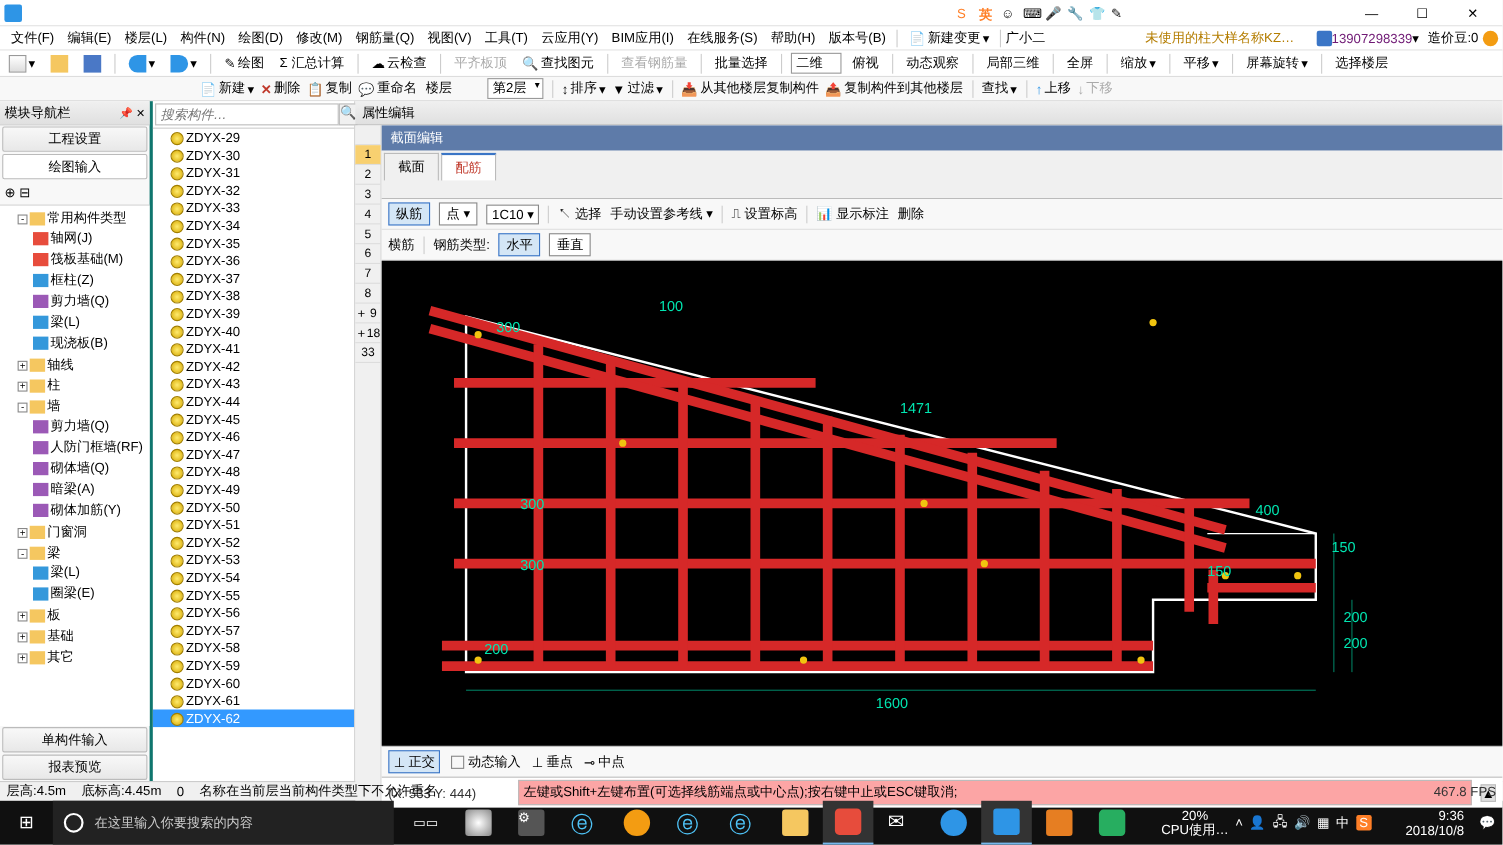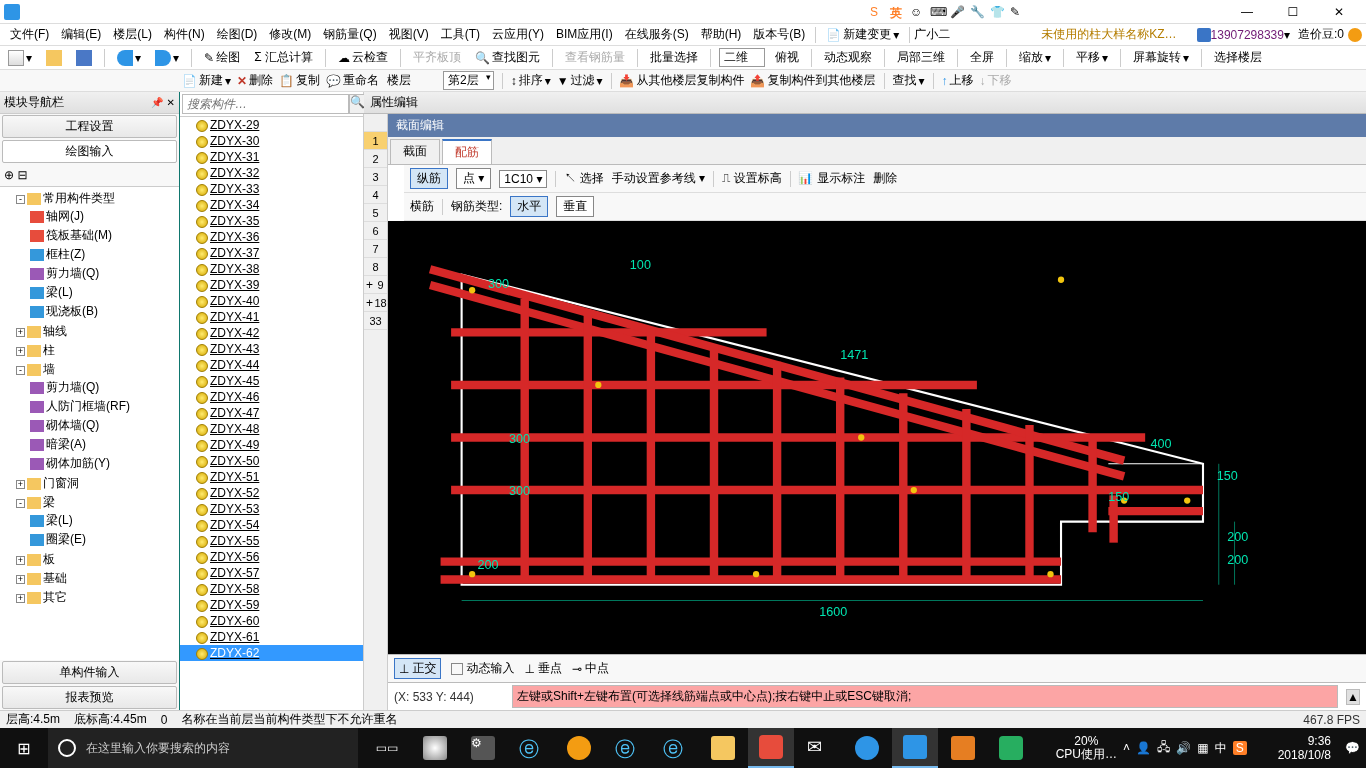--- a/index.html
+++ b/index.html
@@ -42,21 +42,21 @@
 .toolbar2 .dd { border: 1px solid #999; padding: 0 14px 0 4px; background: #fff; position: relative; margin-left: 24px; }
 .toolbar2 .dd::after { content: "▾"; position: absolute; right: 2px; font-size: 9px; }
 .toolbar2 .tbtn { display: flex; align-items: center; gap: 2px; cursor: pointer; }
 .toolbar2 .sep { width: 1px; height: 16px; background: #ccc; margin: 0 2px; }
 .ic-x { color: #c0392b; font-weight: bold; }
 .ic-up { color: #2e95e6; }
 .ic-down { color: #aaa; }
 
 
 .main { display: flex; height: 618px; }
-.leftpane { width: 180px; background: #f8f8f8; border-right: 1px solid #0f766e; display: flex; flex-direction: column; }
+.leftpane { width: 139px; background: #f8f8f8; border-right: 3px solid #0f766e; display: flex; flex-direction: column; }
 .panehdr { background: linear-gradient(#f0f0f0,#e0e0e0); padding: 2px 4px; border-bottom: 1px solid #ccc; display: flex; align-items: center; }
 .panehdr .pin { margin-left: auto; font-size: 10px; }
 .leftpane .btabs { display: flex; flex-direction: column; }
 .leftpane .btab { background: linear-gradient(#f8f8f8,#e8e8e8); border: 1px solid #bbb; text-align: center; padding: 2px 0; margin: 1px 2px; cursor: pointer; border-radius: 2px; }
 .navtools { padding: 4px; border-bottom: 1px solid #ccc; }
 .tree { flex: 1; overflow: auto; padding: 2px; background: #fff; }
 .tree ul { list-style: none; padding-left: 14px; }
 .tree li { padding: 1px 0; white-space: nowrap; cursor: pointer; }
 .tree .exp { display: inline-block; width: 9px; height: 9px; border: 1px solid #888; text-align: center; line-height: 7px; font-size: 9px; margin-right: 2px; background: #fff; }
 .tree .ico { width: 14px; height: 12px; display: inline-block; vertical-align: middle; margin-right: 2px; }
@@ -67,42 +67,42 @@
 .ic-cust { background: #1abc9c; }
 .tree .sel { background: #3399ff; color: #fff; }
 .newtag { background: #f39c12; color: #fff; font-size: 9px; padding: 0 2px; margin-left: 2px; }
 
 
 .midpane { width: 184px; border-right: 1px solid #ccc; display: flex; flex-direction: column; background: #fff; }
 .searchrow { display: flex; padding: 2px; border-bottom: 1px solid #ccc; }
 .searchrow input { flex: 1; border: 1px solid #bbb; padding: 2px 4px; font-style: italic; color: #888; }
 .searchrow .sbtn { width: 22px; border: 1px solid #bbb; background: #f0f0f0; text-align: center; }
 .zdlist { flex: 1; overflow: auto; }
-.zdlist ul { list-style: none; text-decoration: underline; }
+.zdlist ul { list-style: none; }
 .zdlist li { padding: 1px 0 1px 30px; cursor: pointer; position: relative; }
 .zdlist li::before { content: ""; position: absolute; left: 16px; top: 3px; width: 10px; height: 10px; border-radius: 50%; background: radial-gradient(#ffeb6e, #d6a800); border: 1px solid #a07e00; }
 .zdlist li.sel { background: #3399ff; color: #fff; }
 
 
 .rightpane { flex: 1; display: flex; flex-direction: column; }
 .propbar { background: linear-gradient(#f0f0f0,#e0e0e0); padding: 2px 6px; border-bottom: 1px solid #bbb; }
 
 .proparea { flex: 1; display: flex; }
 .rowgutter { width: 24px; background: #f0f0f0; border-right: 1px solid #ccc; }
 .rowgutter .rh { height: 18px; border-bottom: 1px solid #ddd; text-align: center; line-height: 18px; font-size: 11px; }
 .rowgutter .rh.sel { background: #f8d070; }
 .rowgutter .rh .plus { float: left; width: 9px; margin-left: 1px; }
 
 .editwrap { flex: 1; display: flex; flex-direction: column; background: #fff; }
 .sechdr { background: #5e7ba9; color: #fff; padding: 3px 8px; }
 .sectabs { display: flex; background: #f0f0f0; border-bottom: 1px solid #bbb; }
-.sectabs .t { padding: 3px 12px; border: 1px solid #bbb; border-bottom: none; background: #f0f0f0; margin: 2px 0 0 2px; cursor: pointer; }
+.sectabs .t { padding: 3px 12px; border: 1px solid #bbb; border-bottom: none; background: #f0f0f0; margin: 2px 0 16px 2px; cursor: pointer; }
 .sectabs .t.active { background: #fff; color: #c0392b; border-top: 2px solid #3a75c6; }
 
-.secrow { display: flex; align-items: center; padding: 3px 6px; gap: 8px; border-bottom: 1px solid #ddd; background: #f8f8f8; margin-left: 16px; }
+.secrow { display: flex; align-items: center; padding: 3px 6px; gap: 8px; border-bottom: 1px solid #ddd; background: #f8f8f8; }
 .secrow .toggle { border: 1px solid #888; padding: 1px 6px; background: #fff; cursor: pointer; }
 .secrow .toggle.on { background: #d4e6f6; border-color: #3a75c6; }
 .secrow .dd { border: 1px solid #888; padding: 1px 4px; background: #fff; }
 .secrow .sep { width: 1px; height: 16px; background: #ccc; }
 
 .canvas { flex: 1; background: #000; position: relative; overflow: hidden; }
 .canvas svg { width: 100%; height: 100%; }
 
 .bottomtools { display: flex; align-items: center; padding: 3px 6px; gap: 10px; background: #f8f8f8; border-top: 1px solid #bbb; }
 .bottomtools .bt { display: flex; align-items: center; gap: 3px; cursor: pointer; }

